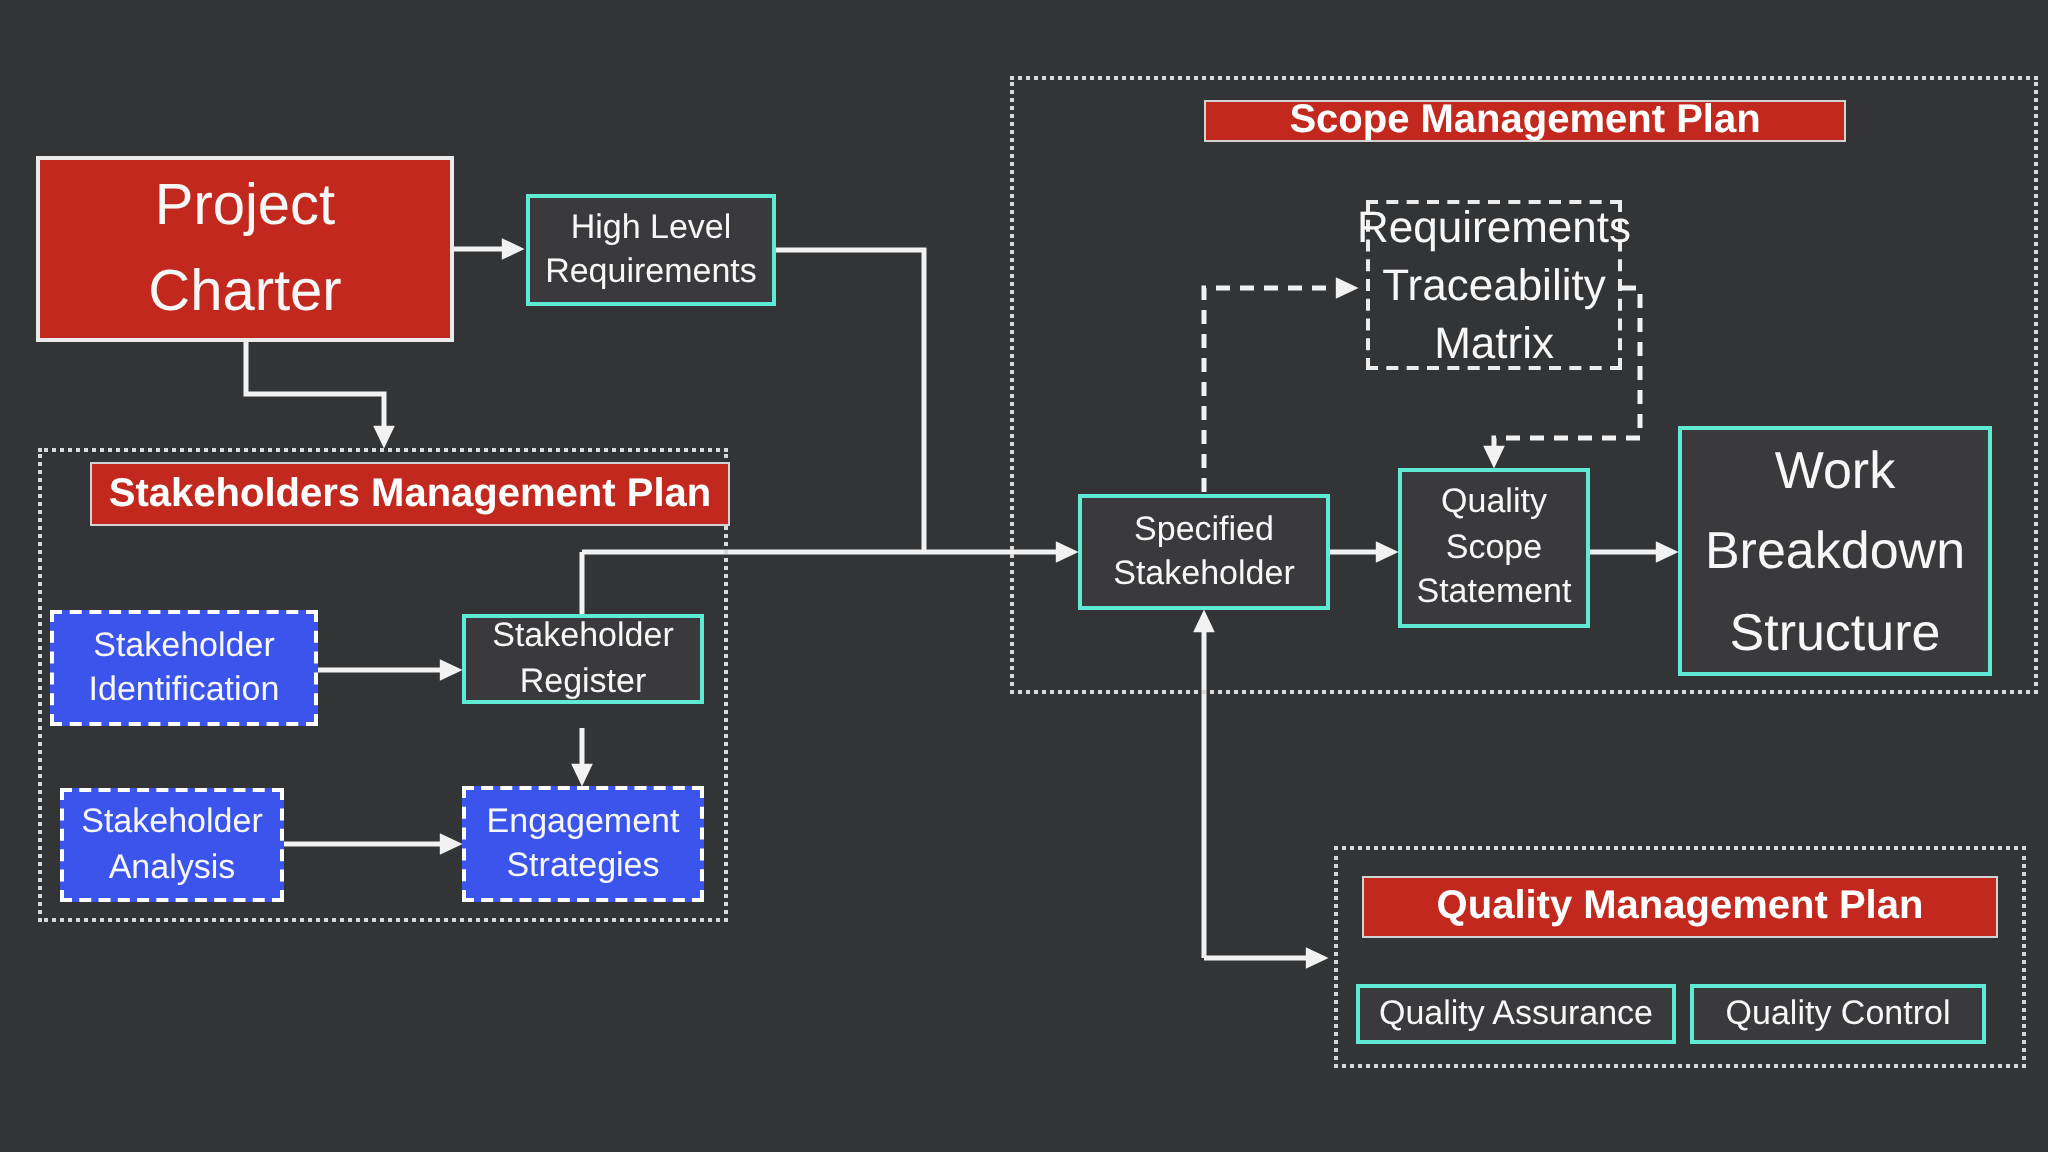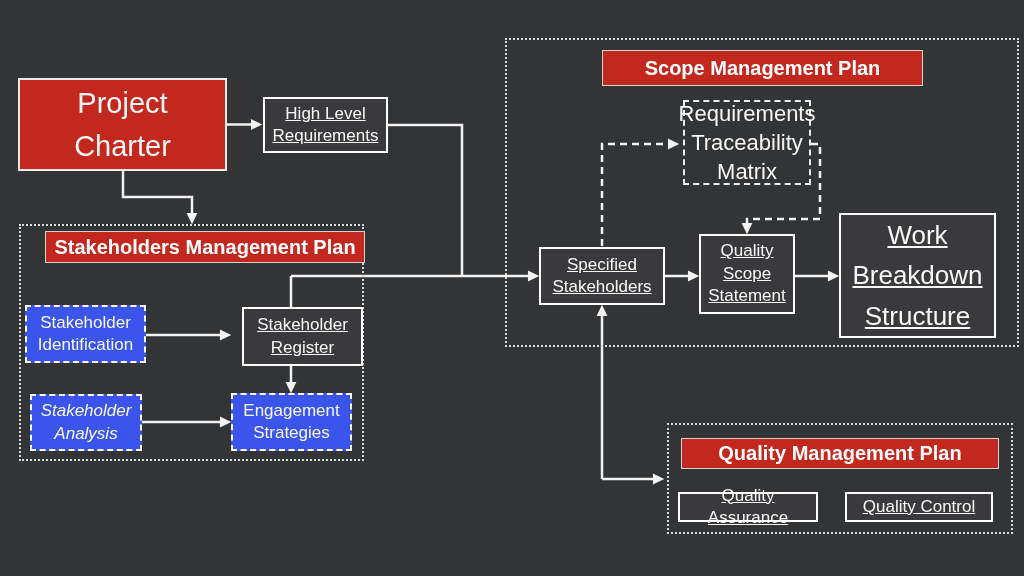--- a/index.html
+++ b/index.html
@@ -8,21 +8,21 @@
     background:#333436; overflow:hidden;
     font-family:"Liberation Sans", sans-serif;
     color:#f7f7f7;
   }
   .wires { position:absolute; left:0; top:0; width:1024px; height:576px; }
   .node {
     position:absolute; box-sizing:border-box;
     display:flex; align-items:center; justify-content:center;
     text-align:center; line-height:1.32; color:#f7f7f7;
   }
-  .solidbox  { background:#3a3a3d; border:2px solid #ffffff; font-size:17px;text-decoration:underline; }
+  .solidbox  { background:#3a3a3d; border:2px solid #5eead4; font-size:17px; }
   .bluebox   { background:#3b55ec; border:2px dashed #ffffff; font-size:17px; }
   .dashedbox { background:transparent; border:2px dashed #ececec; font-size:22px; }
   .charter   { background:#c2281d; border:2px solid #ebebeb; font-size:29px;
                line-height:1.45; padding:0 20px;text-align:center; }
   .wbs       { font-size:26px; line-height:1.55; }
   .groupbox  { position:absolute; box-sizing:border-box;
                border:2px dotted #d9d9d9; background:transparent; }
   .plan-title {
     position:absolute; box-sizing:border-box;
     background:#c2281d; border:1px solid #d2d2d2;
@@ -57,40 +57,40 @@
       <path stroke-dasharray="7 5" d="M602,246 V144 H669" marker-end="url(#arw)"></path>
       <path stroke-dasharray="7 5" d="M811,144 H820 V219 H747 V224" marker-end="url(#arw)"></path>
     </g>
   </svg>
 
   <div class="groupbox" style="left:19px; top:224px; width:345px; height:237px;"></div>
   <div class="groupbox" style="left:505px; top:38px; width:514px; height:309px;"></div>
   <div class="groupbox" style="left:667px; top:423px; width:346px; height:111px;"></div>
 
   <div class="plan-title" style="left:45px; top:231px; width:320px; height:32px;">Stakeholders Management Plan</div>
-  <div class="plan-title" style="left:602px; top:50px; width:321px; height:36px;">Scope Management Plan</div>
+  <div class="plan-title" style="left:602px; top:50px; width:321px; height:21px;">Scope Management Plan</div>
   <div class="plan-title" style="left:681px; top:438px; width:318px; height:31px;">Quality Management Plan</div>
 
   <div class="node charter" style="left:18px; top:78px; width:209px; height:93px;">Project Charter</div>
 
   <div class="node solidbox" style="left:263px; top:97px; width:125px; height:56px;">High Level Requirements</div>
 
-  <div class="node bluebox" style="left:25px; top:305px; width:121px; height:58px;">Stakeholder Identification</div>
+  <div class="node bluebox" style="left:25px; top:305px; width:134px; height:58px;">Stakeholder Identification</div>
 
-  <div class="node solidbox" style="left:242px; top:307px; width:121px; height:59px;">Stakeholder Register</div>
+  <div class="node solidbox" style="left:231px; top:307px; width:121px; height:45px;">Stakeholder Register</div>
 
-  <div class="node bluebox" style="left:30px; top:394px; width:112px; height:57px;font-style:italic;">Stakeholder Analysis</div>
+  <div class="node bluebox" style="left:30px; top:394px; width:112px; height:57px;">Stakeholder Analysis</div>
 
   <div class="node bluebox" style="left:231px; top:393px; width:121px; height:58px;">Engagement Strategies</div>
 
   <div class="node dashedbox" style="left:683px; top:100px; width:128px; height:85px;">Requirements Traceability Matrix</div>
 
-  <div class="node solidbox" style="left:539px; top:247px; width:126px; height:58px;">Specified Stakeholders</div>
+  <div class="node solidbox" style="left:539px; top:247px; width:126px; height:58px;">Specified Stakeholder</div>
 
   <div class="node solidbox" style="left:699px; top:234px; width:96px; height:80px;">Quality Scope Statement</div>
 
   <div class="node solidbox wbs" style="left:839px; top:213px; width:157px; height:125px;">Work Breakdown Structure</div>
 
-  <div class="node solidbox" style="left:678px; top:492px; width:140px; height:30px;">Quality Assurance</div>
+  <div class="node solidbox" style="left:678px; top:492px; width:160px; height:30px;">Quality Assurance</div>
 
   <div class="node solidbox" style="left:845px; top:492px; width:148px; height:30px;">Quality Control</div>
 
 </div>
 
 </body></html>

